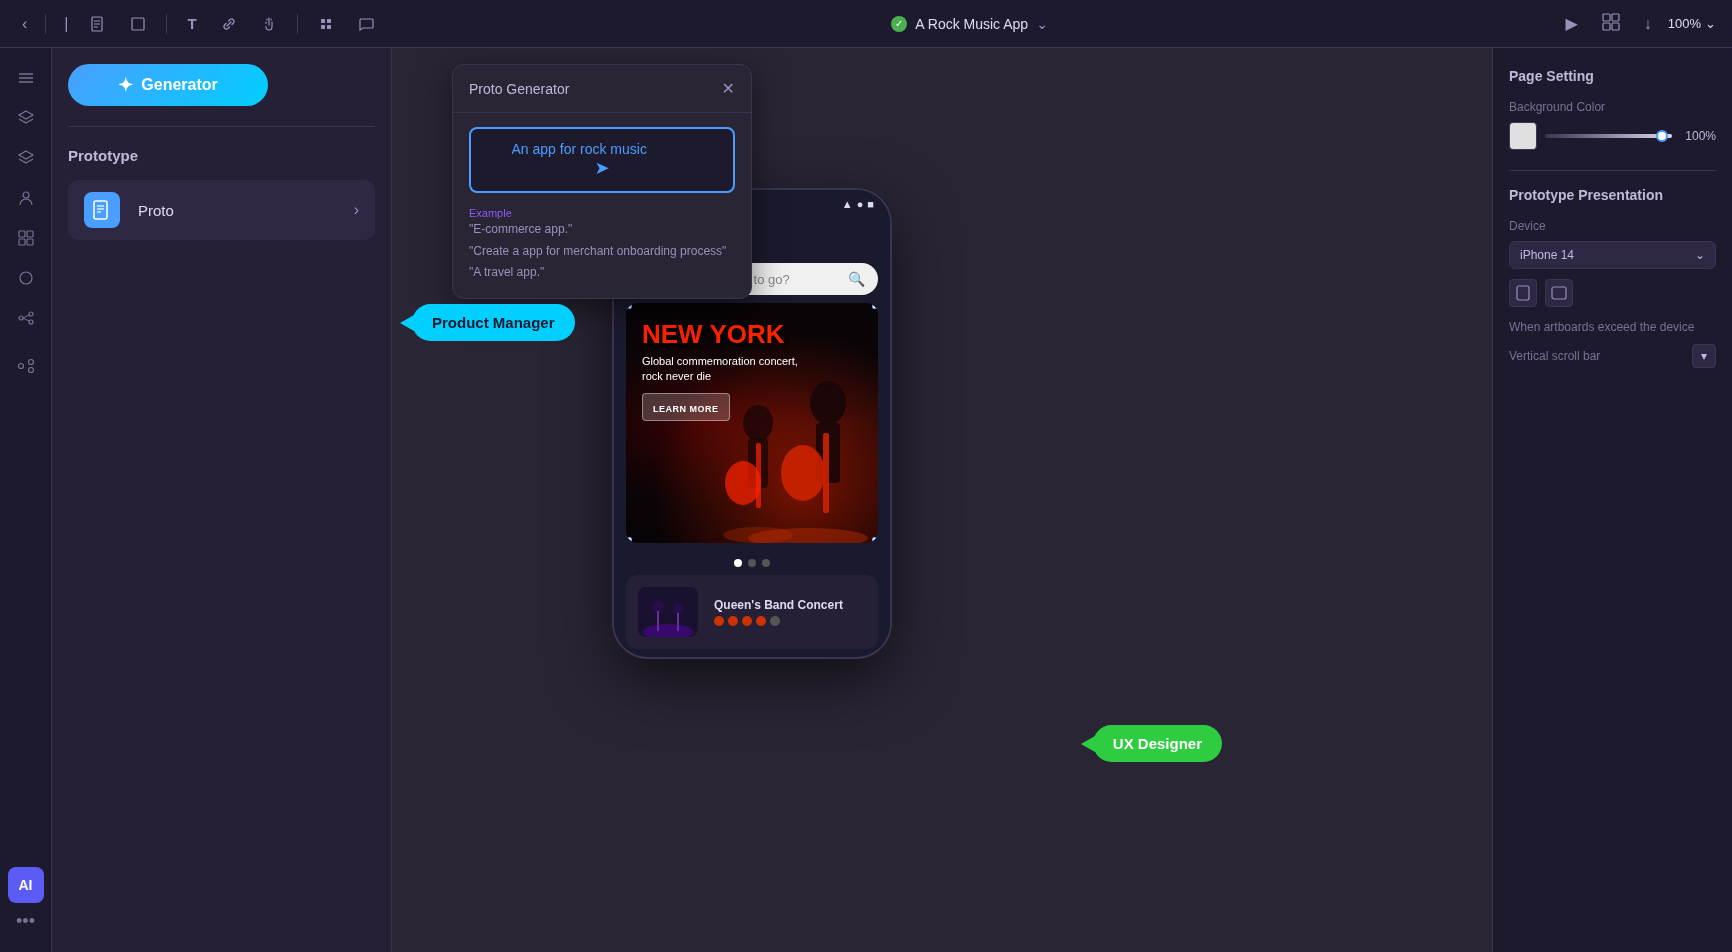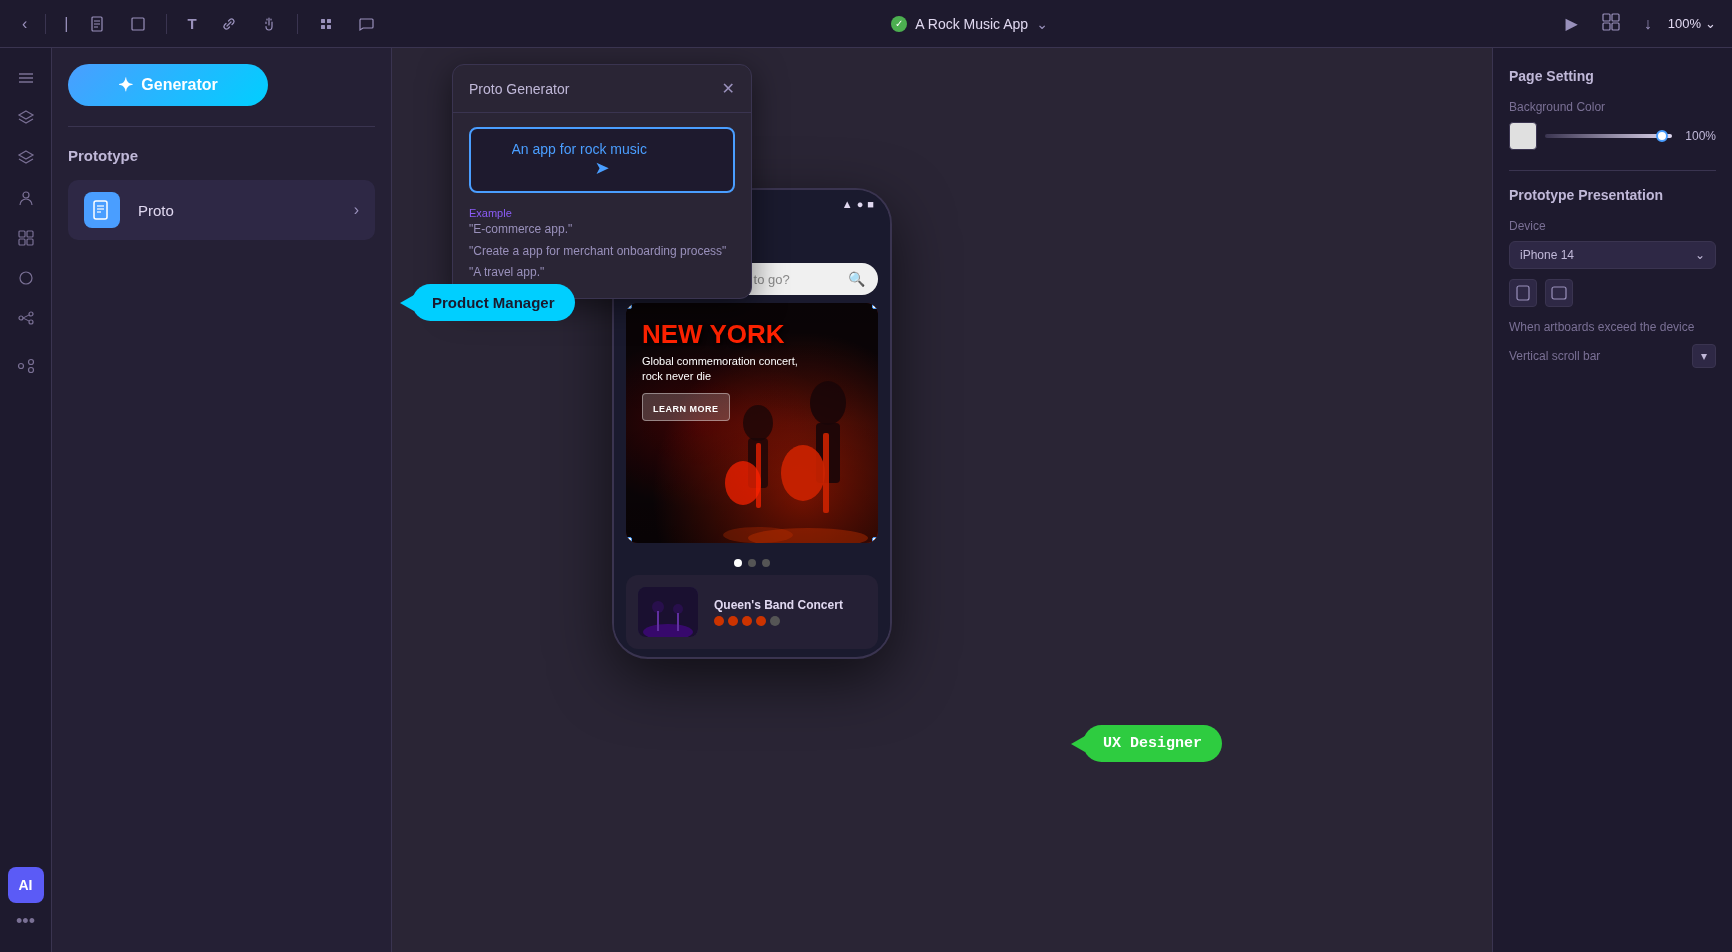--- a/index.html
+++ b/index.html
@@ -302,21 +302,21 @@
     }
     .modal-example {
       color: #9990bb;
       font-size: 12px;
       line-height: 1.8;
     }
 
     
     .tooltip-product-manager {
       position: absolute;
-      top: 236px;
+      top: 256px;
       left: 20px;
       z-index: 300;
     }
     .tooltip-bubble {
       background: #00cfff;
       border-radius: 24px;
       padding: 10px 20px;
       color: #1a1a2e;
       font-size: 15px;
       font-weight: 700;
@@ -342,21 +342,20 @@
       z-index: 300;
     }
     .tooltip-ux-bubble {
       background: #2ecc40;
       border-radius: 24px;
       padding: 10px 20px;
       color: #fff;
       font-size: 15px;
       font-weight: 700;
       white-space: nowrap;
-      font-family: Liberation Mono, monospace;
     }
     .tooltip-ux-arrow {
       position: absolute;
       left: -12px;
       top: 50%;
       transform: translateY(-50%);
       width: 0;
       height: 0;
       border-top: 8px solid transparent;
       border-bottom: 8px solid transparent;

